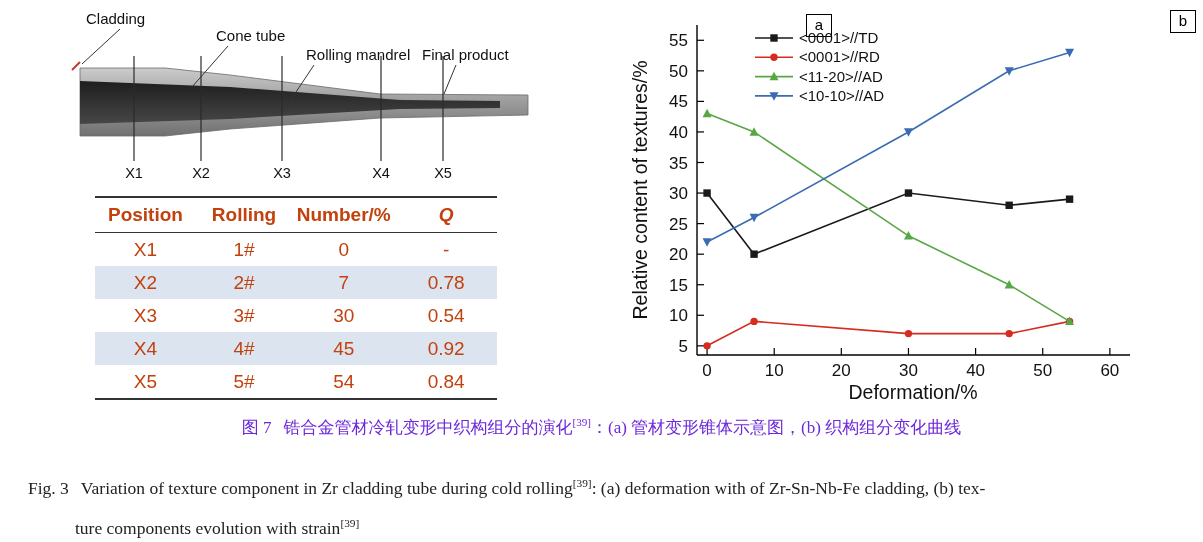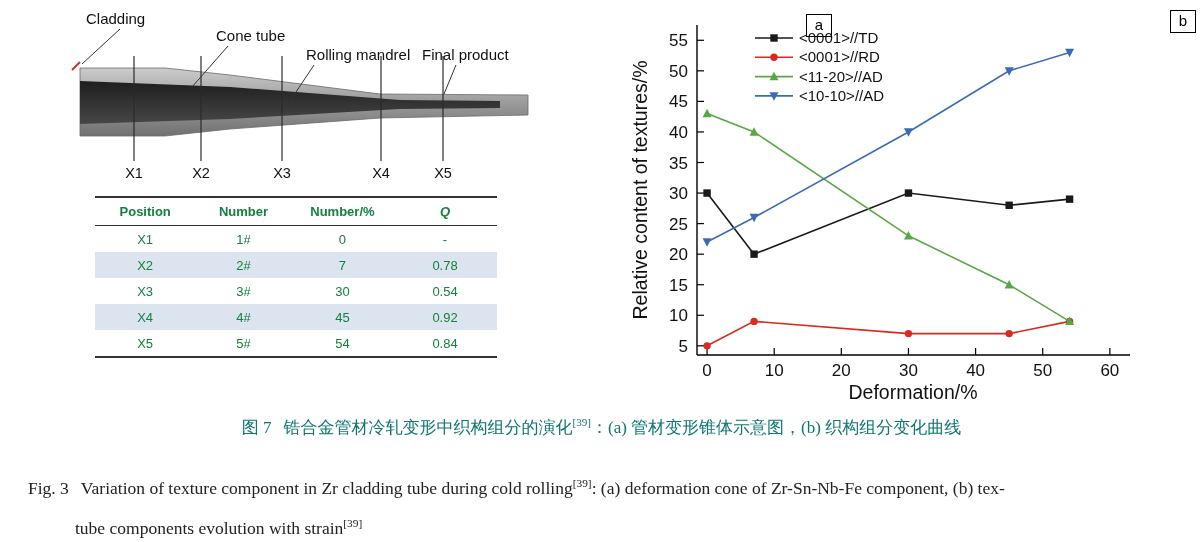--- a/index.html
+++ b/index.html
@@ -3,28 +3,28 @@
 <meta charset="utf-8">
 <style>
   html,body{margin:0;padding:0;background:#ffffff;}
   #stage{position:relative;width:1203px;height:542px;background:#fff;overflow:hidden;
          font-family:"Liberation Sans",sans-serif;color:#111;}
   .abs{position:absolute;}
   svg text{font-family:"Liberation Sans",sans-serif;}
   .panel-label{position:absolute;width:24px;height:21px;border:1.5px solid #000;background:#fff;
                font-size:15px;line-height:20px;text-align:center;color:#000;}
   .strain-table{position:absolute;left:95px;top:196px;width:402px;border-collapse:collapse;
-                font-size:13px;color:#15803d;border-bottom:2px solid #333;}
+                font-size:19px;color:#c2410c;border-bottom:2px solid #333;}
   .strain-table th{border-top:2px solid #333;border-bottom:1px solid #333;padding:6px 2px;
                    font-weight:bold;text-align:center;}
   .strain-table td{padding:5.5px 2px;text-align:center;}
   .strain-table tr.shaded{background:#dce4f0;}
   .italic{font-style:italic;}
   .cap-zh{position:absolute;top:416px;left:0;width:1203px;text-align:center;
-          font-family:"Liberation Serif",serif;font-size:17px;color:#0f766e;white-space:nowrap;}
+          font-family:"Liberation Serif",serif;font-size:17px;color:#6d28d9;white-space:nowrap;}
   .cap-en{position:absolute;top:466px;left:28px;width:1170px;
           font-family:"Liberation Serif",serif;font-size:17.5px;line-height:35px;color:#222;}
   .cap-en .cap-line{white-space:nowrap;}
   .cap-en .line2{padding-left:47px;}
   sup{font-size:0.65em;}
   .gap{display:inline-block;width:12px;}
 </style>
 </head>
 <body>
 
@@ -76,21 +76,21 @@
       <text x="373" y="170">X5</text>
     </g>
   </svg>
 
   <div class="panel-label" style="left:806px;top:14px">a</div>
 
   <table class="strain-table">
     <thead>
       <tr>
         <th style="width:100px">Position</th>
-        <th style="width:96px">Number</th>
+        <th style="width:96px">Rolling</th>
         <th style="width:100px">Number/%</th>
         <th style="width:106px" class="italic">Q</th>
       </tr>
     </thead>
     <tbody id="table-body">
         <tr>
           <td>X1</td>
           <td>1#</td>
           <td>0</td>
           <td>-</td>
@@ -202,20 +202,20 @@
     </svg>
 
   <div class="panel-label" style="left:1170px;top:10px">b</div>
 
   <div class="cap-zh">
     <span>图 7</span><span class="gap"></span><span>锆合金管材冷轧变形中织构组分的演化</span><sup>[39]</sup><span>：(a) 管材变形锥体示意图，(b) 织构组分变化曲线</span>
   </div>
 
   <div class="cap-en">
     <div class="cap-line">
-      <span>Fig. 3</span><span class="gap"></span><span>Variation of texture component in Zr cladding tube during cold rolling</span><sup>[39]</sup><span>: (a) deformation cone of Zr-Sn-Nb-Fe component, (b) tex-</span>
+      <span>Fig. 3</span><span class="gap"></span><span>Variation of texture component in Zr cladding tube during cold rolling</span><sup>[39]</sup><span>: (a) deformation with of Zr-Sn-Nb-Fe cladding, (b) tex-</span>
     </div>
     <div class="cap-line line2">
-      <span>tube components evolution with strain</span><sup>[39]</sup>
+      <span>ture components evolution with strain</span><sup>[39]</sup>
     </div>
   </div>
 
 </div>
 
 </body></html>

